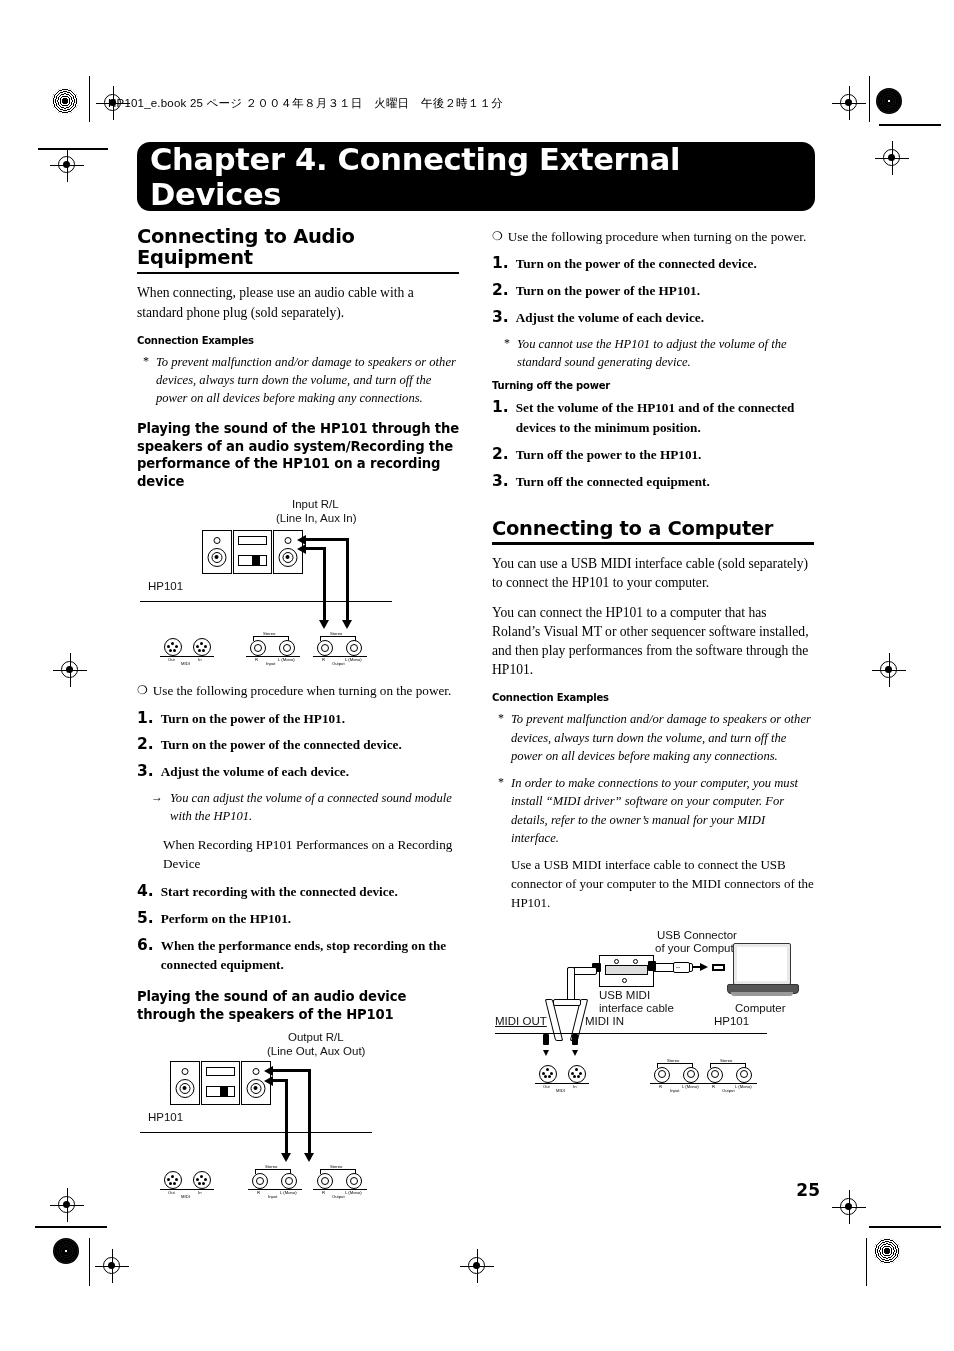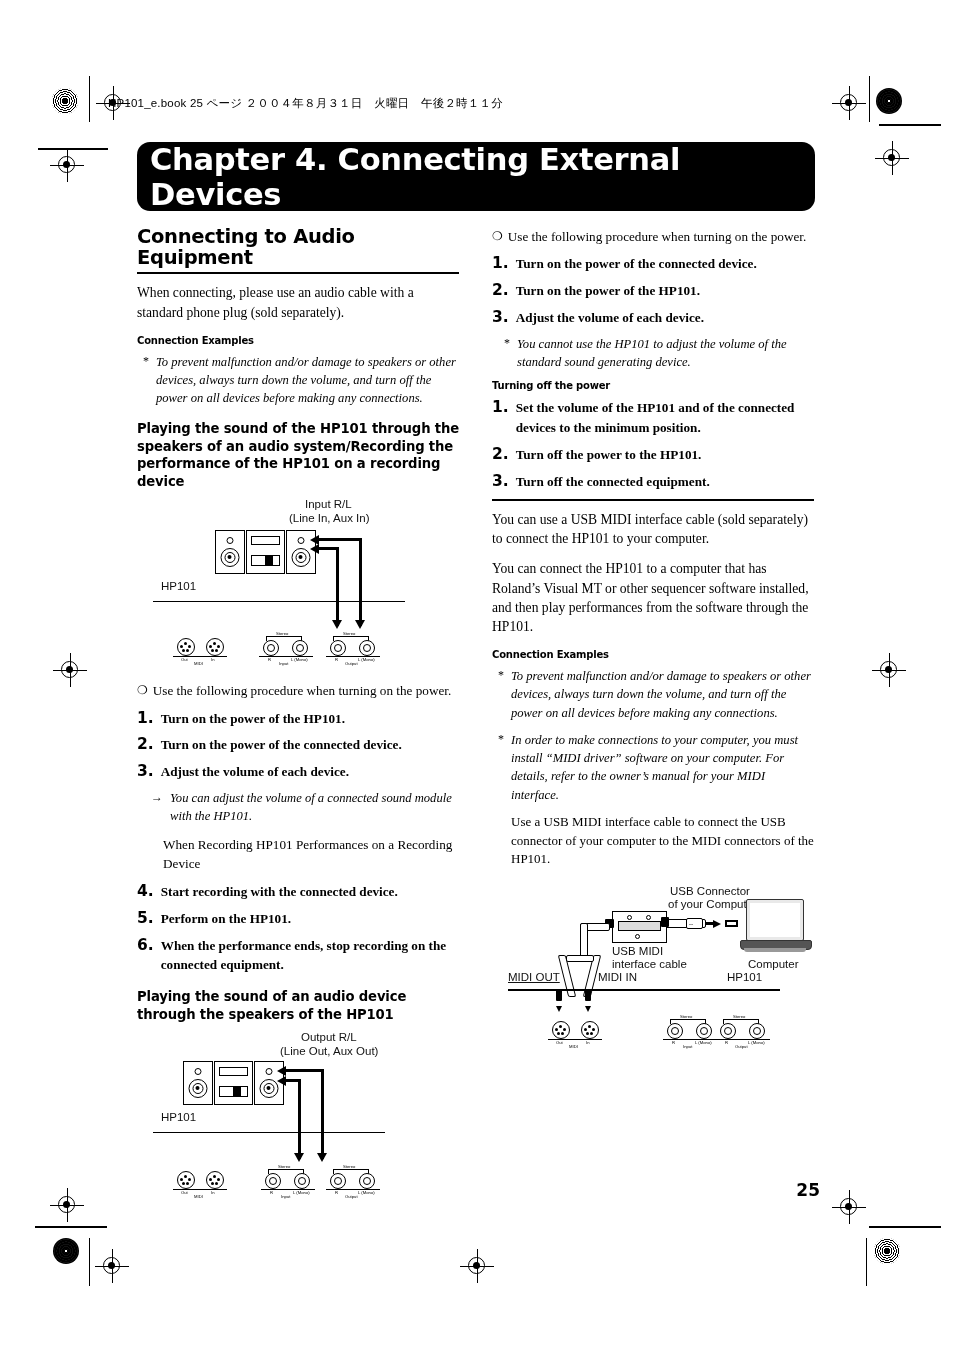--- a/index.html
+++ b/index.html
@@ -63,21 +63,21 @@
   ol.steps{list-style:none;margin:0;padding:0;}
   ol.steps li{display:flex;gap:7px;margin:0 0 7px 0;}
   ol.steps .n{flex:0 0 16px;font-family:"DejaVu Sans",sans-serif;font-weight:bold;
     font-size:15.5px;line-height:1.25;}
   ol.steps .t{font-weight:bold;font-size:13.2px;line-height:1.5;font-family:"Liberation Serif",serif;}
 
   .plain{font-size:13.2px;line-height:1.5;margin:2px 0 8px 26px;}
   .indentp{font-size:13px;line-height:1.45;margin:9px 0 0 6px;}
 
   
-  .fig{position:relative;margin:8px 0 10px 16px;height:0;}
+  .fig{position:relative;margin:8px 0 10px 3px;height:0;}
   .figbox{position:absolute;}
   .lbl{position:absolute;font-family:"Liberation Sans",sans-serif;font-size:10.5px;
     white-space:nowrap;color:#111;}
   .lbl.big{font-size:11.5px;}
   .panelline{position:absolute;height:1.3px;background:#000;}
 
   
   .spk{position:absolute;border:1.6px solid #000;background:#fff;}
   .spk .sm{position:absolute;left:50%;top:6px;transform:translateX(-50%);
     width:5px;height:5px;border:1px solid #000;border-radius:50%;}
@@ -464,20 +464,21 @@
       <li>
         <span class="n">2.</span>
         <span class="t">Turn off the power to the HP101.</span>
       </li>
       <li>
         <span class="n">3.</span>
         <span class="t">Turn off the connected equipment.</span>
       </li>
     </ol>
 
+    <h2 class="sec" style="margin-top:26px;">Connecting to a Computer</h2>
     <div class="rule"></div>
 
     <p class="body">You can use a USB MIDI interface cable (sold separately) to connect the HP101 to your computer.</p>
     <p class="body">You can connect the HP101 to a computer that has Roland’s Visual MT or other sequencer software installed, and then play performances from the software through the HP101.</p>
 
     <h3 class="sub">Connection Examples</h3>
 
     <div class="note">
       <div class="mk">*</div>
       <div class="tx">To prevent malfunction and/or damage to speakers or other devices, always turn down the volume, and turn off the power on all devices before making any connections.</div>

